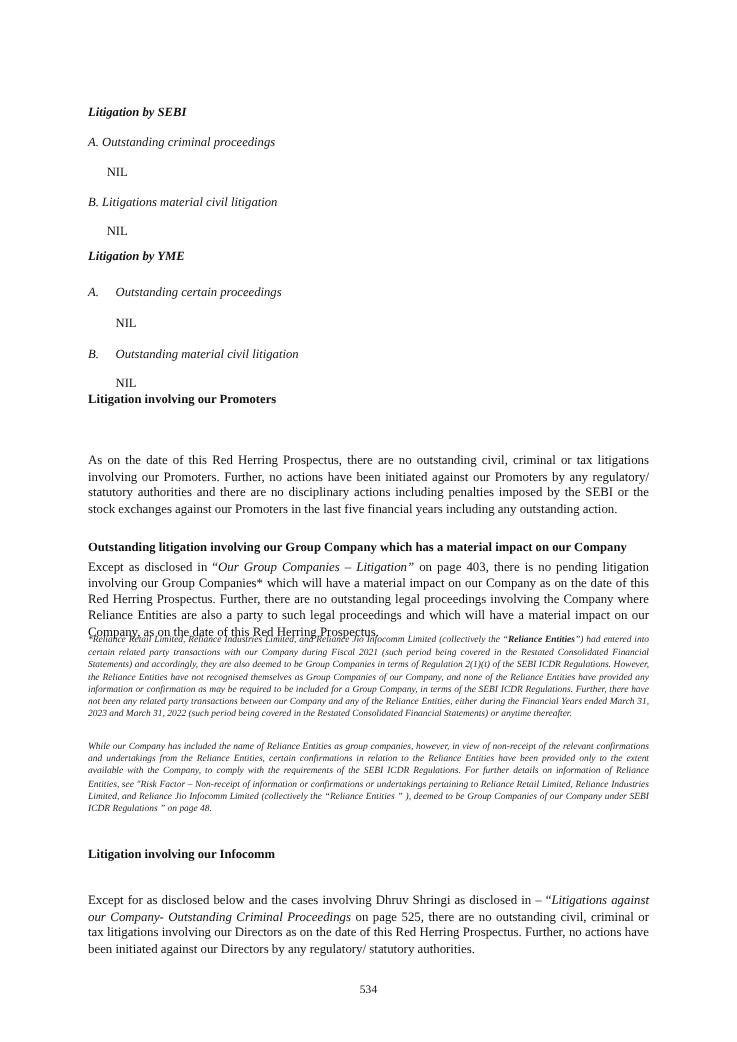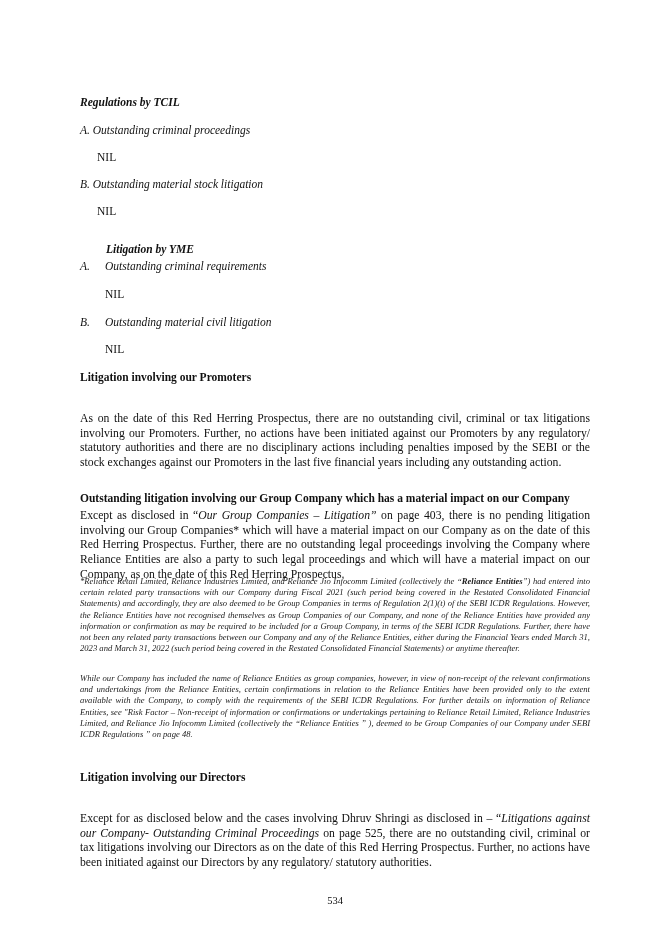--- a/index.html
+++ b/index.html
@@ -10,39 +10,39 @@
   .h-bold { font-weight:bold; font-size:11.5px; }
   .ital { font-style:italic; font-size:11.5px; }
   .nil { font-size:11.5px; }
   .para { font-size:11.7px; line-height:14.7px; text-align:justify; width:510px; left:80px;margin-top:15px; }
   .foot { font-style:italic; font-size:8.6px; line-height:11.2px; text-align:justify; width:510px; left:80px; color:#222; }
   .pageno { font-size:10.5px; left:0; width:670px; text-align:center; }
 </style>
 </head>
 <body>
 
-<div class="abs h-ital" style="left:80px;top:96px;">Regulations by TCIL</div>
+<div class="abs h-ital" style="left:80px;top:96px;">Litigation by SEBI</div>
 <div class="abs ital" style="left:80px;top:124px;text-align:right;">A. Outstanding criminal proceedings</div>
 <div class="abs nil" style="left:97px;top:151px;">NIL</div>
-<div class="abs ital" style="left:80px;top:178px;">B. Outstanding material stock litigation</div>
+<div class="abs ital" style="left:80px;top:178px;">B. Litigations material civil litigation</div>
 <div class="abs nil" style="left:97px;top:205px;">NIL</div>
 
-<div class="abs h-ital" style="left:80px;top:243px;margin-left:26px;">Litigation by YME</div>
+<div class="abs h-ital" style="left:80px;top:227px;">Litigation by YME</div>
 <div class="abs ital" style="left:80px;top:260px;">A.</div>
-<div class="abs ital" style="left:105px;top:260px;">Outstanding criminal requirements</div>
+<div class="abs ital" style="left:105px;top:260px;">Outstanding certain proceedings</div>
 <div class="abs nil" style="left:105px;top:288px;">NIL</div>
 <div class="abs ital" style="left:80px;top:316px;">B.</div>
 <div class="abs ital" style="left:105px;top:316px;">Outstanding material civil litigation</div>
 <div class="abs nil" style="left:105px;top:343px;">NIL</div>
 
-<div class="abs h-bold" style="left:80px;top:371px;">Litigation involving our Promoters</div>
+<div class="abs h-bold" style="left:80px;top:357px;">Litigation involving our Promoters</div>
 <div class="abs para" style="top:397px;">As on the date of this Red Herring Prospectus, there are no outstanding civil, criminal or tax litigations involving our Promoters. Further, no actions have been initiated against our Promoters by any regulatory/ statutory authorities and there are no disciplinary actions including penalties imposed by the SEBI or the stock exchanges against our Promoters in the last five financial years including any outstanding action.</div>
 
 <div class="abs h-bold" style="left:80px;top:492px;">Outstanding litigation involving our Group Company which has a material impact on our Company</div>
 <div class="abs para" style="top:494px;"><span>Except as disclosed in “</span><i>Our Group Companies – Litigation”</i><span> on page 403, there is no pending litigation involving our Group Companies* which will have a material impact on our Company as on the date of this Red Herring Prospectus. Further, there are no outstanding legal proceedings involving the Company where Reliance Entities are also a party to such legal proceedings and which will have a material impact on our Company, as on the date of this Red Herring Prospectus.</span></div>
 
 <div class="abs foot" style="top:576px;"><span>*Reliance Retail Limited, Reliance Industries Limited, and Reliance Jio Infocomm Limited (collectively the “</span><b>Reliance Entities</b><span>”) had entered into certain related party transactions with our Company during Fiscal 2021 (such period being covered in the Restated Consolidated Financial Statements) and accordingly, they are also deemed to be Group Companies in terms of Regulation 2(1)(t) of the SEBI ICDR Regulations. However, the Reliance Entities have not recognised themselves as Group Companies of our Company, and none of the Reliance Entities have provided any information or confirmation as may be required to be included for a Group Company, in terms of the SEBI ICDR Regulations. Further, there have not been any related party transactions between our Company and any of the Reliance Entities, either during the Financial Years ended March 31, 2023 and March 31, 2022 (such period being covered in the Restated Consolidated Financial Statements) or anytime thereafter.</span></div>
 <div class="abs foot" style="top:673px;">While our Company has included the name of Reliance Entities as group companies, however, in view of non-receipt of the relevant confirmations and undertakings from the Reliance Entities, certain confirmations in relation to the Reliance Entities have been provided only to the extent available with the Company, to comply with the requirements of the SEBI ICDR Regulations. For further details on information of Reliance Entities, see "Risk Factor – Non-receipt of information or confirmations or undertakings pertaining to Reliance Retail Limited, Reliance Industries Limited, and Reliance Jio Infocomm Limited (collectively the   “Reliance Entities ” ), deemed to be Group Companies of our Company under SEBI ICDR Regulations ”  on page 48.</div>
 
-<div class="abs h-bold" style="left:80px;top:771px;">Litigation involving our Directors</div>
+<div class="abs h-bold" style="left:80px;top:771px;">Litigation involving our Infocomm</div>
 <div class="abs para" style="top:797px;"><span>Except for as disclosed below and the cases involving Dhruv Shringi as disclosed in – “</span><i>Litigations against our Company- Outstanding Criminal Proceedings</i><span> on page 525, there are no outstanding civil, criminal or tax litigations involving our Directors as on the date of this Red Herring Prospectus. Further, no actions have been initiated against our Directors by any regulatory/ statutory authorities.</span></div>
 
 <div class="abs pageno" style="top:895px;">534</div>
 
 </body></html>

